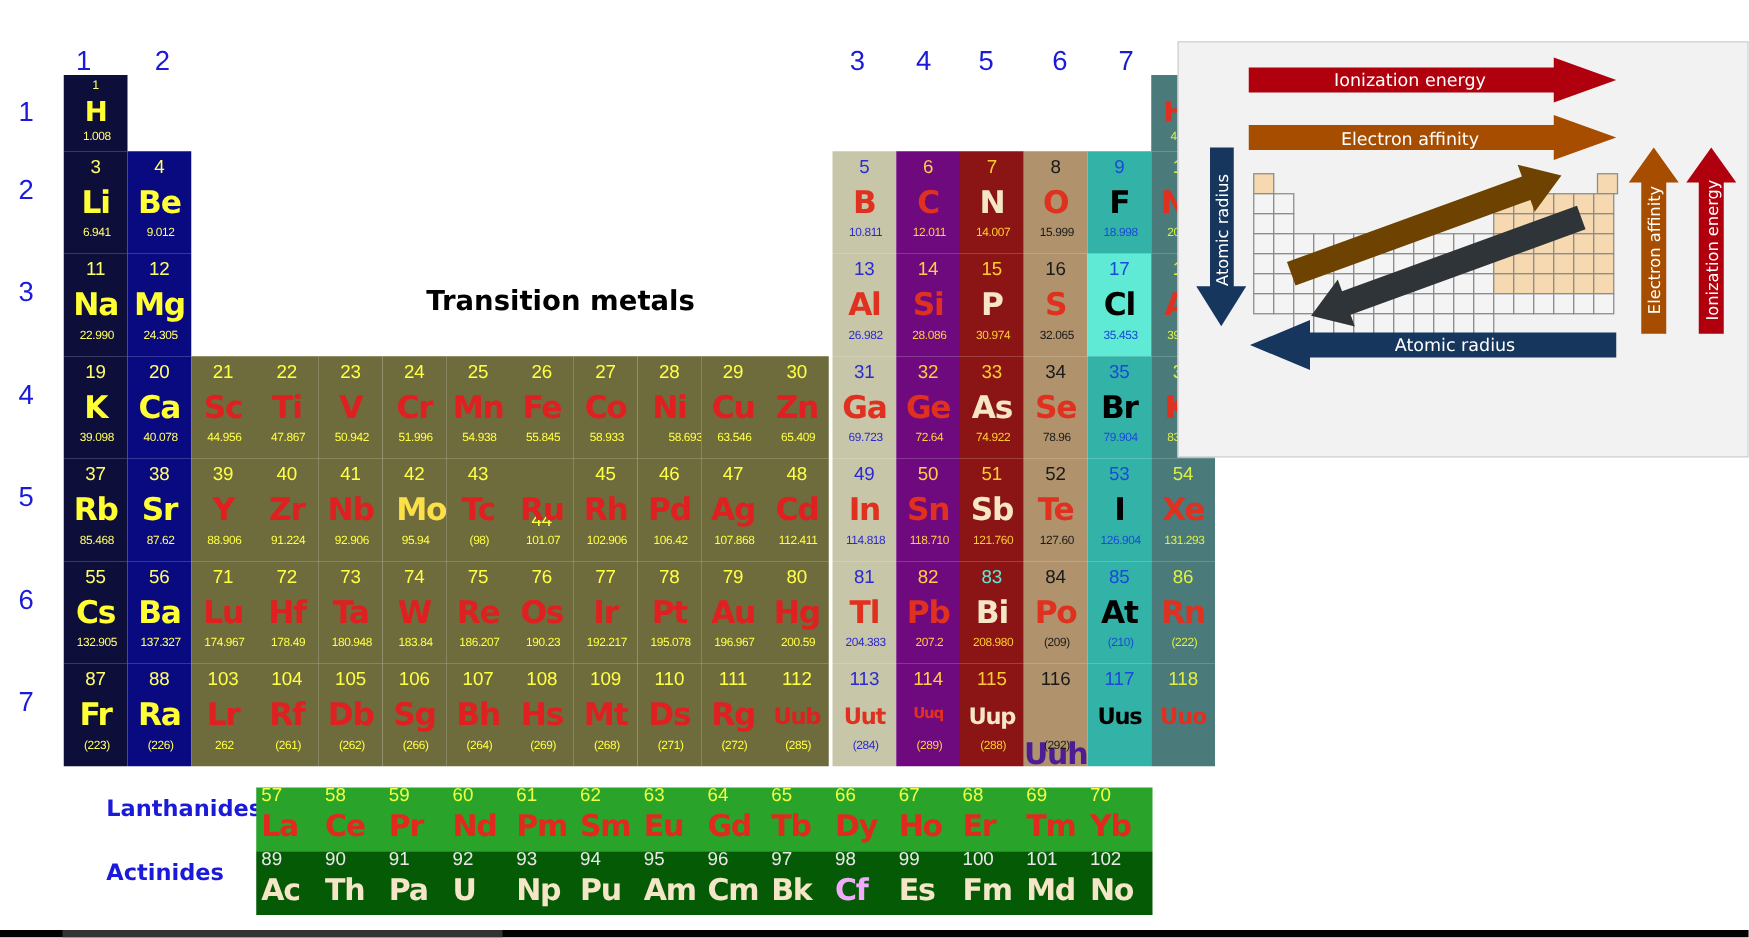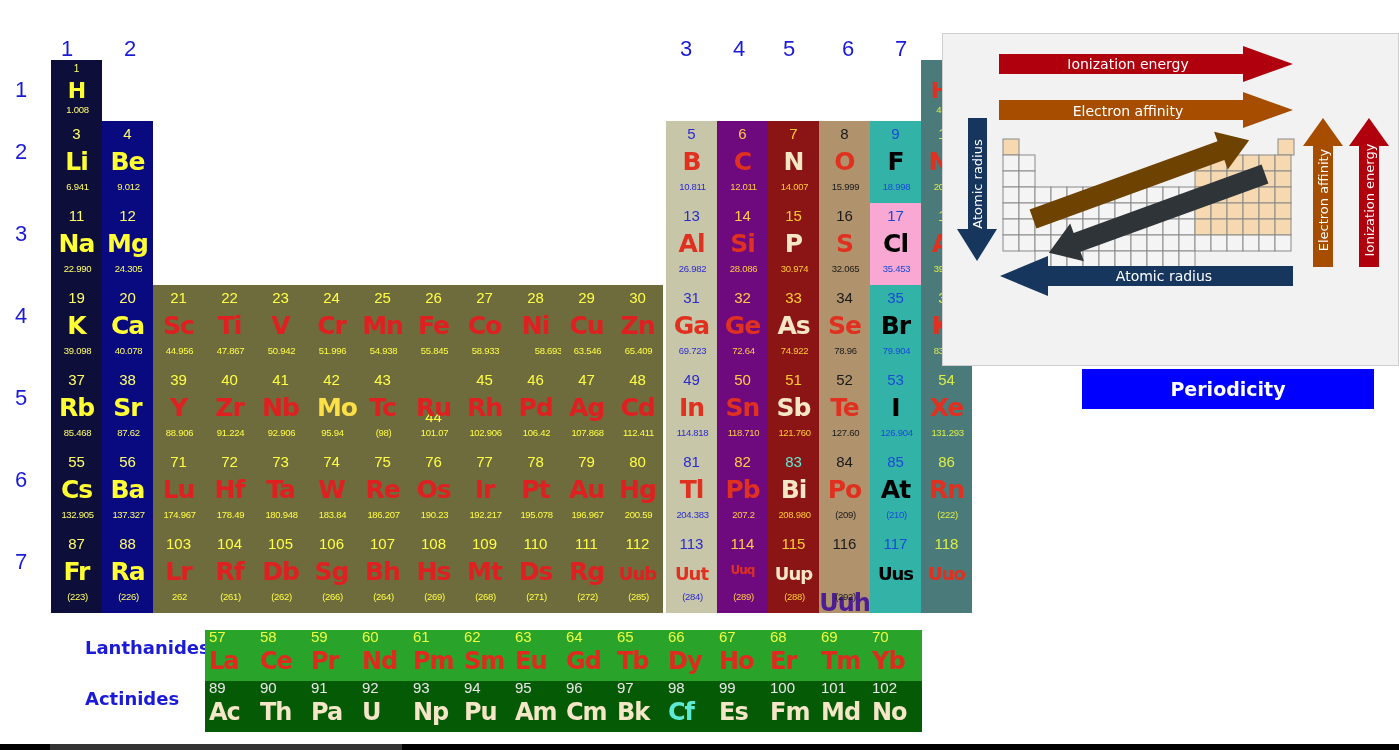--- a/index.html
+++ b/index.html
@@ -441,21 +441,21 @@
       <div class="cell" style="left: 819px; top: 531px; height: 82px; background: rgb(176, 146, 108);">
         <span class="num" style="color: rgb(26, 26, 26);">116</span>
         <span class="sym" style="color: #4c1d95; font-size: 24px; top: 32px; margin-top: 26px;">Uuh</span>
         <span class="mass" style="color: rgb(26, 26, 26);">(292)</span>
       </div>
       <div class="cell" style="left: 870px; top: 121px; height: 82px; background: rgb(51, 178, 168);">
         <span class="num" style="color: rgb(26, 74, 216);">9</span>
         <span class="sym" style="color: rgb(0, 0, 0);">F</span>
         <span class="mass" style="color: rgb(26, 74, 216);">18.998</span>
       </div>
-      <div class="cell" style="left: 870px; top: 203px; height: 82px; background: #f9a8d4;">
+      <div class="cell" style="left: 870px; top: 203px; height: 82px; background: #5eead4;">
         <span class="num" style="color: rgb(26, 74, 216);">17</span>
         <span class="sym" style="color: rgb(0, 0, 0);">Cl</span>
         <span class="mass" style="color: rgb(26, 74, 216);">35.453</span>
       </div>
       <div class="cell" style="left: 870px; top: 285px; height: 82px; background: rgb(51, 178, 168);">
         <span class="num" style="color: rgb(26, 74, 216);">35</span>
         <span class="sym" style="color: rgb(0, 0, 0);">Br</span>
         <span class="mass" style="color: rgb(26, 74, 216);">79.904</span>
       </div>
       <div class="cell" style="left: 870px; top: 367px; height: 82px; background: rgb(51, 178, 168);">
@@ -503,20 +503,21 @@
         <span class="sym" style="color: rgb(224, 48, 32);">Rn</span>
         <span class="mass" style="color: rgb(221, 238, 68);">(222)</span>
       </div>
       <div class="cell" style="left: 921px; top: 531px; height: 82px; background: rgb(74, 122, 122);">
         <span class="num" style="color: rgb(221, 238, 68);">118</span>
         <span class="sym" style="color: rgb(224, 48, 32); font-size: 18px; top: 32px;">Uuo</span>
         <span class="mass" style="color: rgb(221, 238, 68);"></span>
       </div>
     </div>
 
+  <span class="tm-text">Transition metals</span>
 
   <div class="diagram">
     <svg width="457" height="333" viewBox="0 0 457 333">
 
       <g stroke="#8a8a8a" stroke-width="1" fill="#f4f4f4">
         <rect x="60" y="105" width="16" height="16" fill="#f6d9b0"></rect>
         <rect x="335" y="105" width="16" height="16" fill="#f6d9b0"></rect>
         <g id="gridcells">
             <rect x="60" y="121" width="16" height="16" fill="#f4f4f4"></rect>
             <rect x="76" y="121" width="16" height="16" fill="#f4f4f4"></rect>
@@ -642,21 +643,20 @@
         <text x="100" y="5" font-size="14" fill="#f5f5f5" text-anchor="middle" font-family="DejaVu Sans, sans-serif"></text>
       </g>
 
       <g transform="translate(322,140) rotate(-20)">
         <polygon points="0,-10 -200,-10 -200,-20 -230,0 -200,20 -200,10 0,10" fill="#2f3438"></polygon>
         <text x="-100" y="5" font-size="14" fill="#f5f5f5" text-anchor="middle" font-family="DejaVu Sans, sans-serif"></text>
       </g>
     </svg>
   </div>
 
-  <div class="periodicity-btn">Periodicity</div>
 
   <span class="fblock-label" style="left:85px;top:637px">Lanthanides</span>
   <span class="fblock-label" style="left:85px;top:688px">Actinides</span>
   <div class="frow" id="lanth" style="top:630px;background:#2aa32a">
       <div class="fcell" style="left: 0px;">
         <span class="num" style="color: rgb(238, 255, 68);">57</span>
         <span class="sym" style="color: rgb(224, 42, 32);">La</span>
       </div>
       <div class="fcell" style="left: 51px;">
         <span class="num" style="color: rgb(238, 255, 68);">58</span>
@@ -743,21 +743,21 @@
       <div class="fcell" style="left: 357px;">
         <span class="num" style="color: rgb(232, 232, 232);">96</span>
         <span class="sym" style="color: rgb(245, 230, 200);">Cm</span>
       </div>
       <div class="fcell" style="left: 408px;">
         <span class="num" style="color: rgb(232, 232, 232);">97</span>
         <span class="sym" style="color: rgb(245, 230, 200);">Bk</span>
       </div>
       <div class="fcell" style="left: 459px;">
         <span class="num" style="color: rgb(232, 232, 232);">98</span>
-        <span class="sym" style="color: #5eead4;">Cf</span>
+        <span class="sym" style="color: #f0abfc;">Cf</span>
       </div>
       <div class="fcell" style="left: 510px;">
         <span class="num" style="color: rgb(232, 232, 232);">99</span>
         <span class="sym" style="color: rgb(245, 230, 200);">Es</span>
       </div>
       <div class="fcell" style="left: 561px;">
         <span class="num" style="color: rgb(232, 232, 232);">100</span>
         <span class="sym" style="color: rgb(245, 230, 200);">Fm</span>
       </div>
       <div class="fcell" style="left: 612px;">

